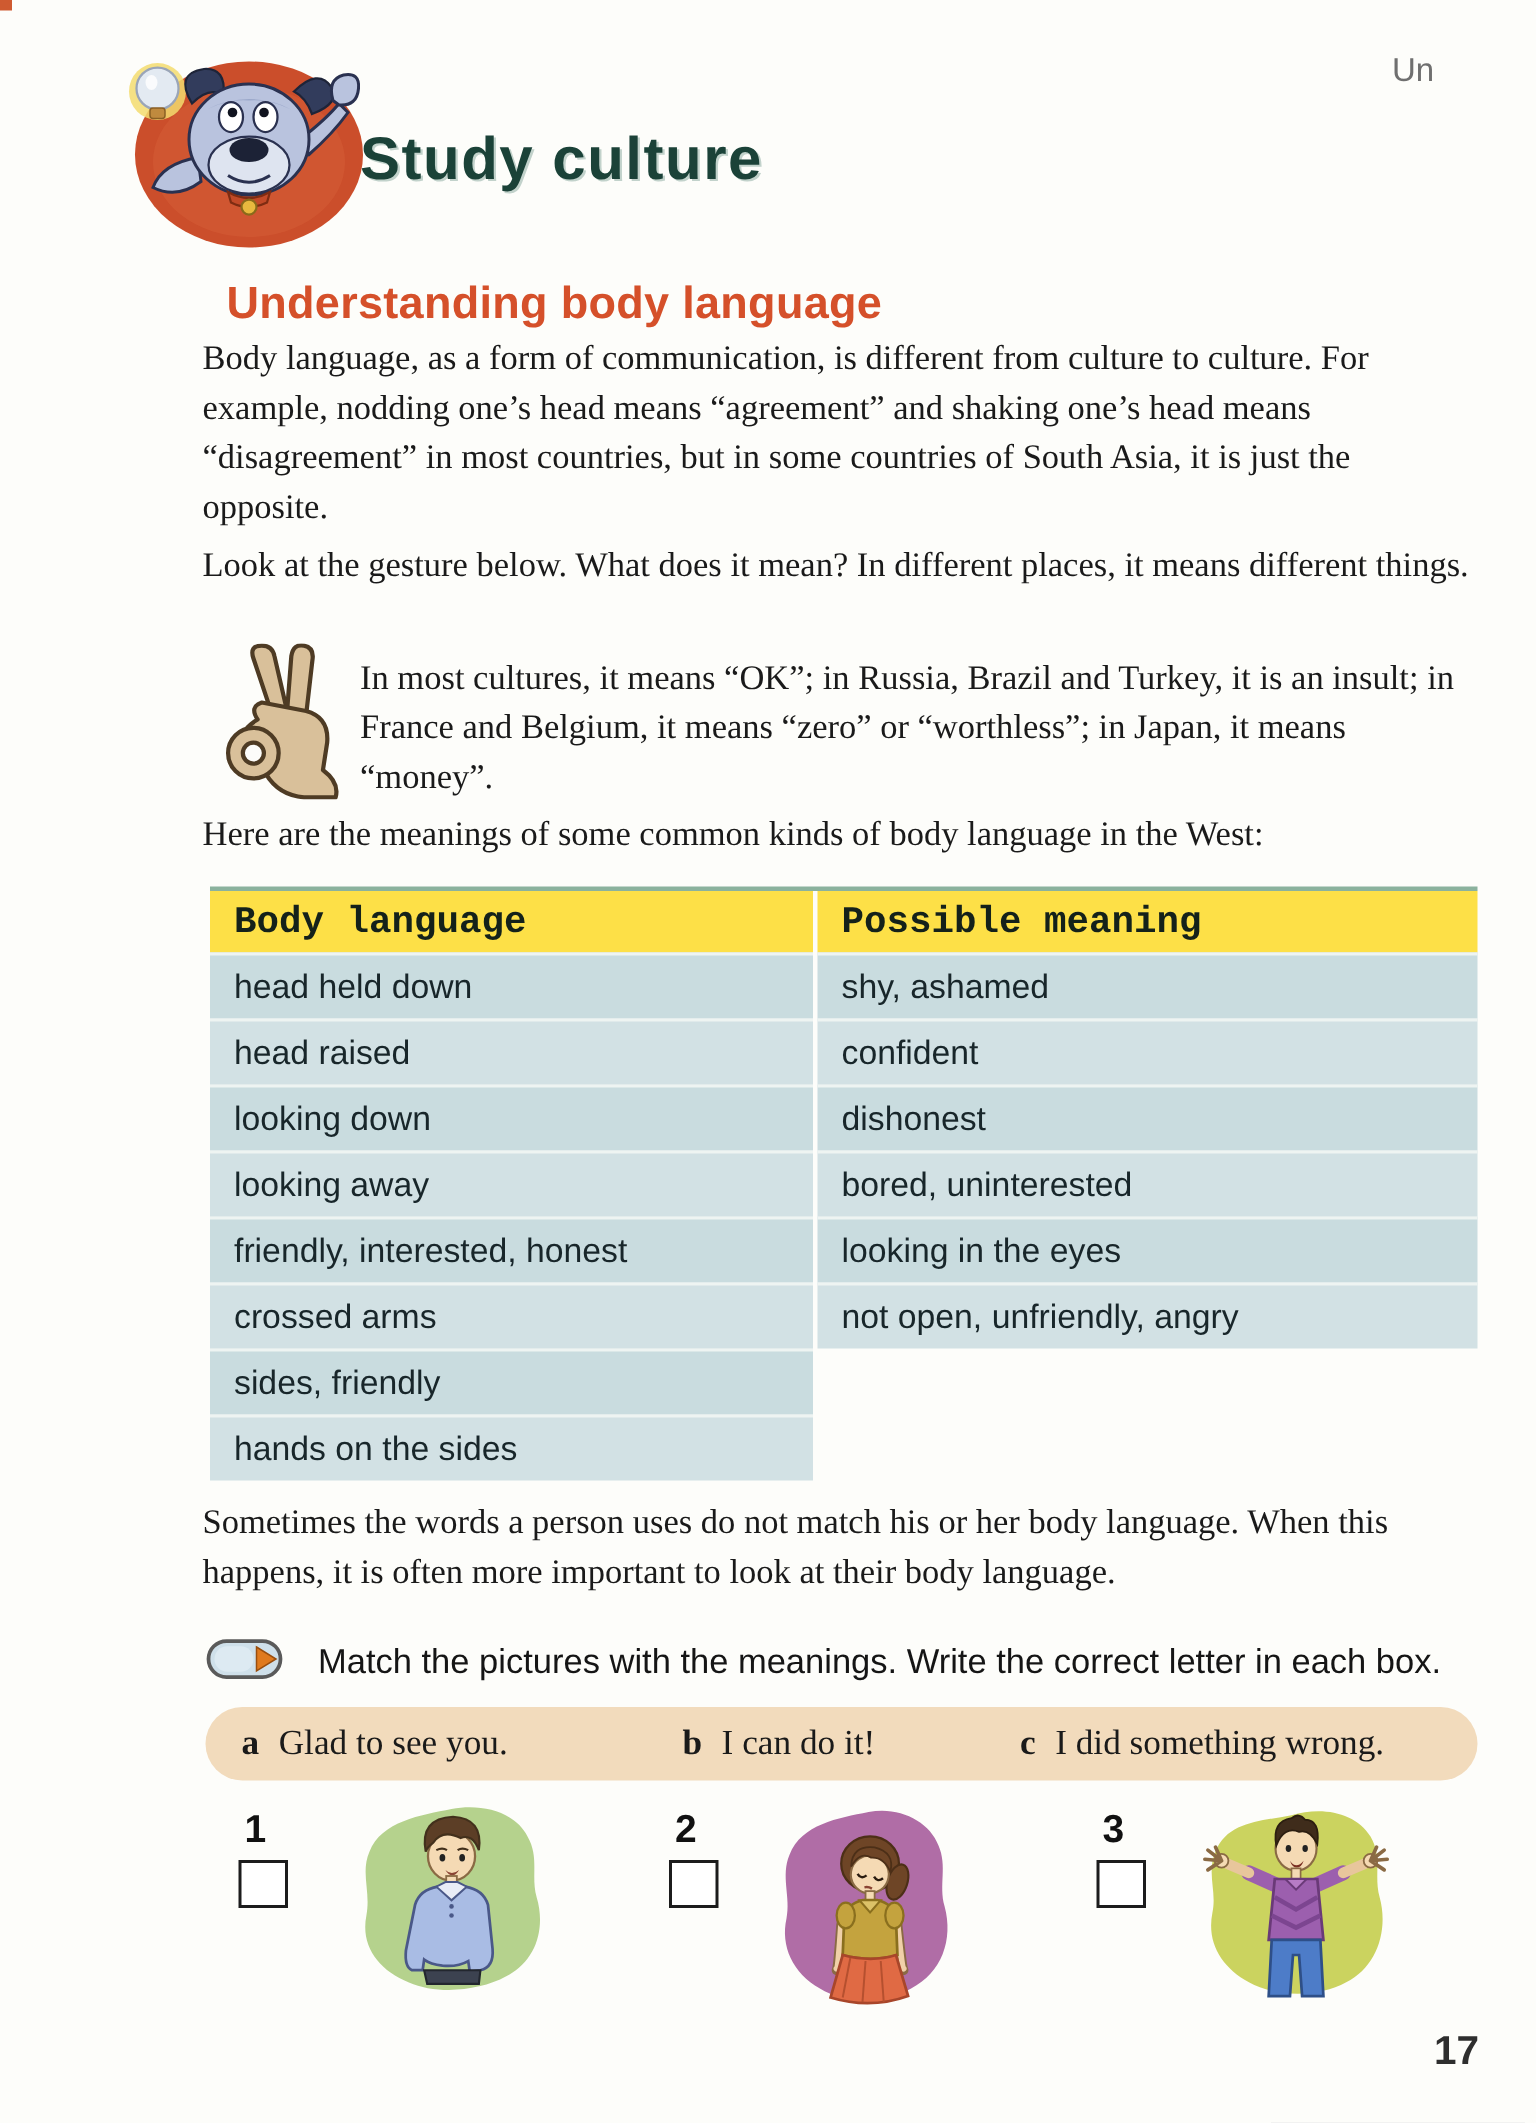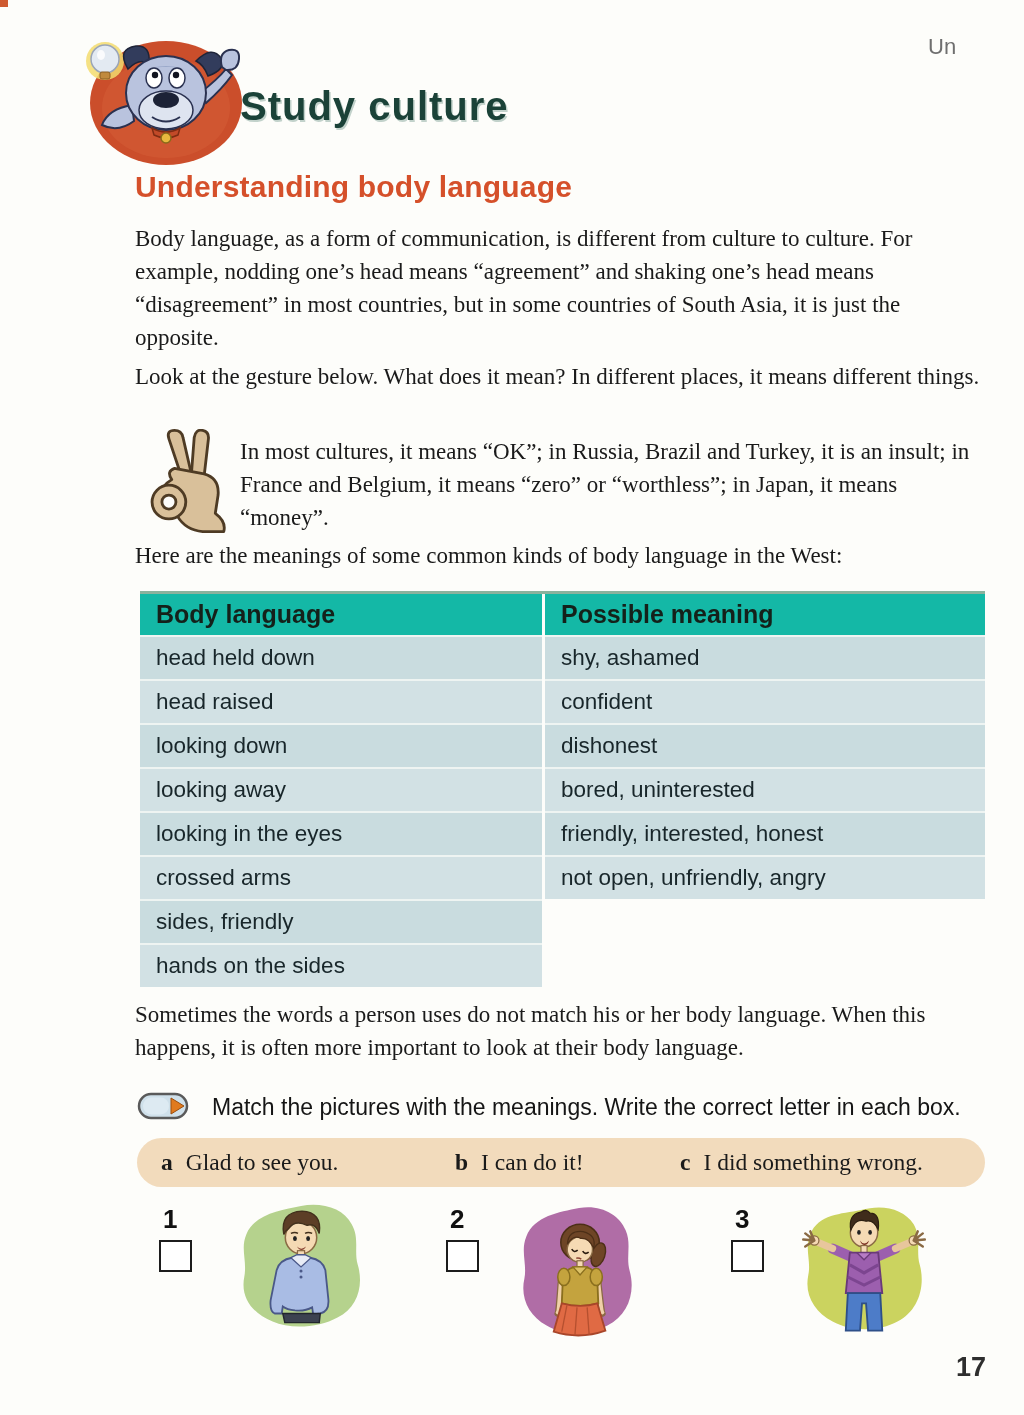--- a/index.html
+++ b/index.html
@@ -14,38 +14,38 @@
     font-family:"Liberation Sans", sans-serif; font-size:22px; color:#6f6f6f;
   }
   .logo { position:absolute; left:80px; top:30px; width:165px; height:142px; }
   .section-title {
     position:absolute; left:240px; top:84px; margin:0;
     font-family:"Liberation Sans", sans-serif; font-weight:bold;
     font-size:40px; letter-spacing:1px; color:#1b4238;
     text-shadow:1.5px 1.5px 0 #c2d2cb;
   }
   .lesson-title {
-    position:absolute; left:135px; top:170px; margin:0;
+    position:absolute; left:135px; top:170px; margin:16px;
     font-family:"Liberation Sans", sans-serif; font-weight:bold;
     font-size:30px; color:#d5502a; letter-spacing:0.2px;
   }
   .para { position:absolute; margin:0; font-size:23px; line-height:33px; }
   .p1 { left:135px; top:222px; width:828px; }
   .p2 { left:135px; top:360px; width:858px; }
   .ok-hand { position:absolute; left:146px; top:429px; width:88px; height:104px; }
   .gesture-text { left:240px; top:435px; width:748px; }
   .table-intro { left:135px; top:539px; width:870px; }
 
   .bl-table { position:absolute; left:140px; top:591px; width:845px; }
   .trow, .thead {
     display:grid; grid-template-columns:402px 1fr; column-gap:3px;
   }
   .thead .tcell {
-    background:#14b8a6; height:41px;
-    font-family:Liberation Sans, sans-serif; font-weight:bold; font-size:25px; color:#14211a;
+    background:#fde047; height:41px;
+    font-family:Liberation Mono, monospace; font-weight:bold; font-size:25px; color:#14211a;
   }
   .thead { border-top:3px solid #8bb29d; }
   .tcell { display:flex; align-items:center; padding-left:16px; }
   .trow .tcell {
     height:42px; border-top:2px solid #eef4f2;
     font-family:"Liberation Sans", sans-serif; font-size:22.5px; color:#18262a;
   }
   .trow:nth-child(odd) .tcell { background:#d2e1e4; }
   .trow:nth-child(even) .tcell { background:#c9dcdf; }
 
@@ -151,22 +151,22 @@
     </div>
     <div class="trow">
       <div class="tcell">looking down</div>
       <div class="tcell">dishonest</div>
     </div>
     <div class="trow">
       <div class="tcell">looking away</div>
       <div class="tcell">bored, uninterested</div>
     </div>
     <div class="trow">
+      <div class="tcell">friendly, interested, honest</div>
       <div class="tcell">looking in the eyes</div>
-      <div class="tcell">friendly, interested, honest</div>
     </div>
     <div class="trow">
       <div class="tcell">crossed arms</div>
       <div class="tcell">not open, unfriendly, angry</div>
     </div>
     <div class="trow">
       <div class="tcell">sides, friendly</div>
     </div>
     <div class="trow">
       <div class="tcell">hands on the sides</div>

